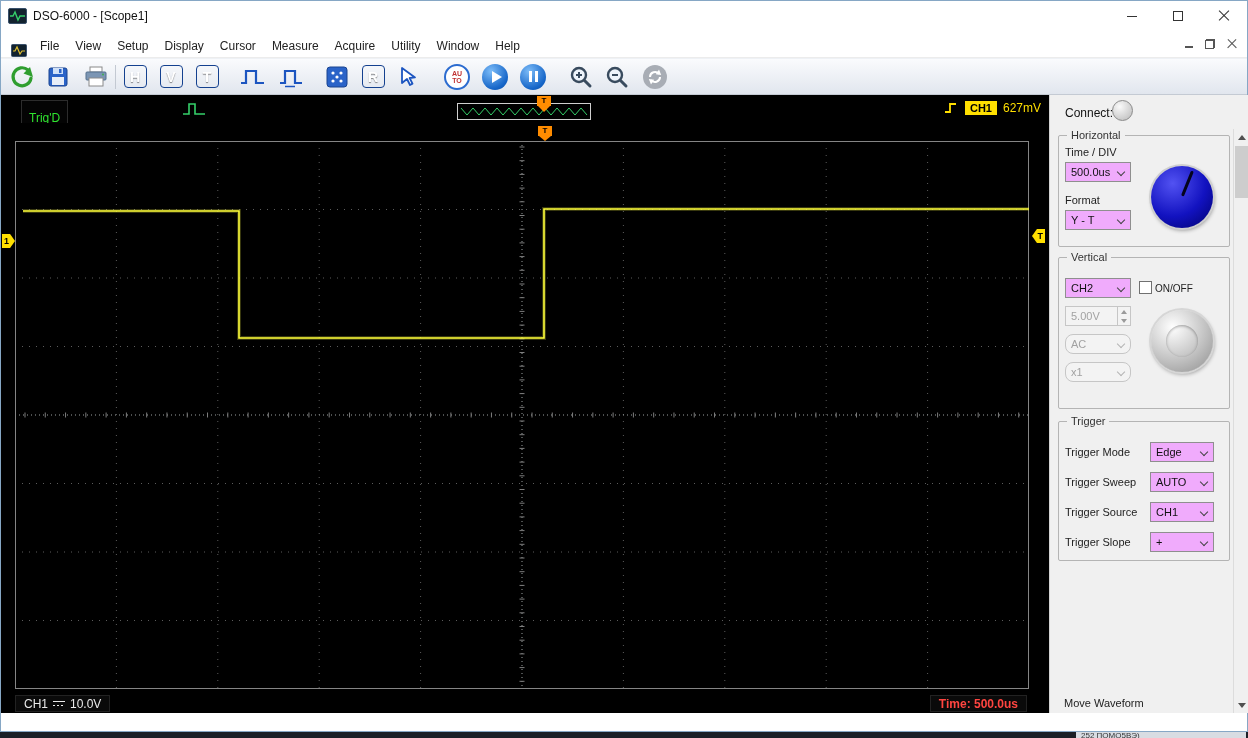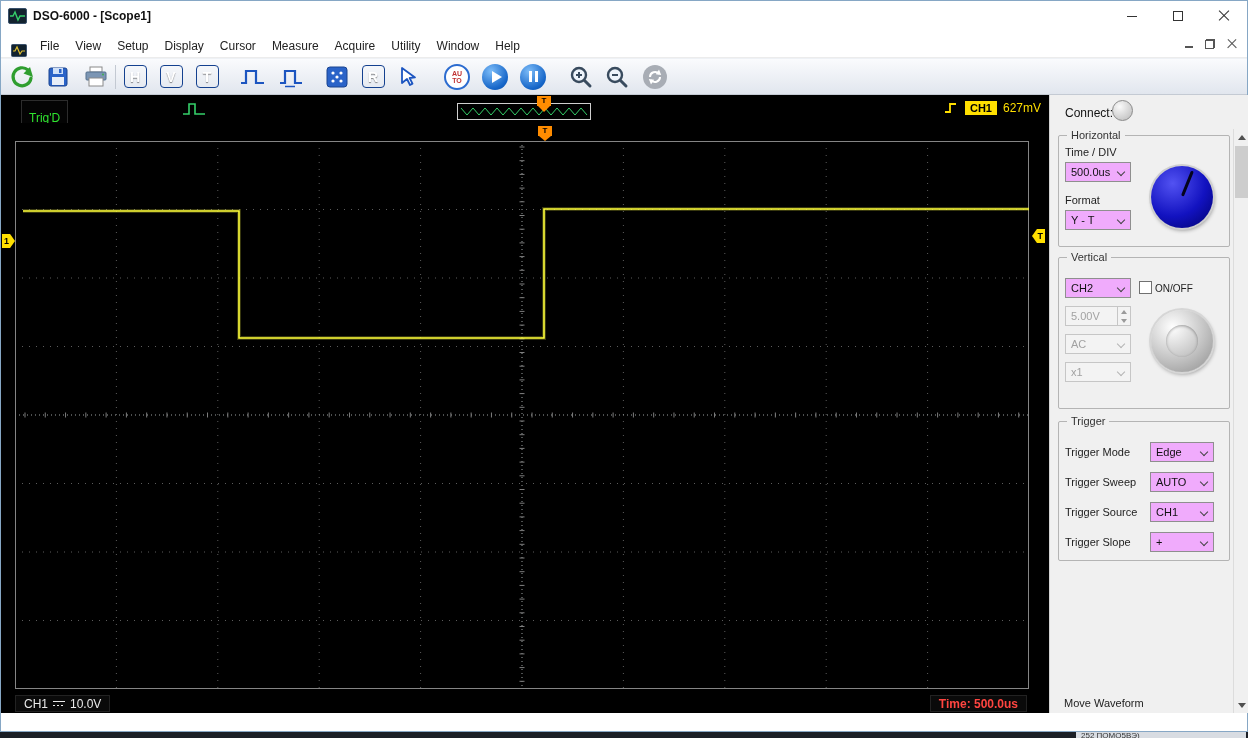--- a/index.html
+++ b/index.html
@@ -2,21 +2,21 @@
 <html><head>
 <meta charset="utf-8">
 <style>
   * { margin:0; padding:0; box-sizing:border-box; }
   html,body { width:1248px; height:738px; overflow:hidden; }
   body { font-family:"Liberation Sans", sans-serif; background:#1b1f26; position:relative; font-size:12px; color:#111; }
 
   .window { position:absolute; left:0; top:0; width:1248px; height:732px; background:#fff; border:1px solid #86a7c5; }
 
   
-  .titlebar { height:30px; display:flex; align-items:center; background:#fff;font-weight:bold; }
+  .titlebar { height:30px; display:flex; align-items:center; background:#fff; }
   .app-icon { width:19px; height:16px; margin:0 6px 0 7px; }
   .title-text { font-size:12px; color:#111; }
   .win-btns { margin-left:auto; display:flex; height:100%; }
   .win-btn { width:46px; height:100%; display:flex; align-items:center; justify-content:center; }
   .glyph-min { width:10px; height:1px; background:#333; }
   .glyph-max { width:10px; height:10px; border:1px solid #333; }
   .close-x { position:relative; width:12px; height:12px; }
   .close-x::before,.close-x::after { content:''; position:absolute; left:-1px; top:5px; width:14px; height:1px; background:#333; }
   .close-x::before { transform:rotate(45deg); }
   .close-x::after  { transform:rotate(-45deg); }
@@ -87,21 +87,21 @@
 
   .group { position:absolute; left:8px; width:172px; border:1px solid #b4b4b4; border-radius:2px; }
   .group-title { position:absolute; top:-7px; left:8px; background:#f0f0f0; padding:0 4px; font-size:11px; color:#333; }
   #g-horizontal { top:40px; height:112px; }
   #g-vertical   { top:162px; height:152px; }
   #g-trigger    { top:326px; height:140px; }
   .glabel { position:absolute; font-size:11px; color:#222; }
 
   .dd { position:absolute; height:20px; width:66px; background:#f0abfc; border:1px solid #8f8f8f; font-size:11px; line-height:18px; padding-left:5px; color:#111; cursor:default; }
   .dd::after { content:''; position:absolute; right:6px; top:6px; width:5px; height:5px; border-right:1.5px solid #444; border-bottom:1.5px solid #444; transform:rotate(45deg); }
-  .dd.disabled { background:#f3f3f3; border-color:#c6c6c6; color:#a2a2a2; }
+  .dd.disabled { background:#f3f3f3; border-color:#c6c6c6; color:#a2a2a2;border-radius:8px; }
   .dd.disabled::after { border-color:#b4b4b4; }
 
   .spin { position:absolute; height:20px; width:66px; background:#f3f3f3; border:1px solid #c6c6c6; font-size:11px; line-height:18px; padding-left:5px; color:#a2a2a2; }
   .spin .arrows { position:absolute; right:0; top:0; bottom:0; width:13px; border-left:1px solid #c6c6c6; display:flex; flex-direction:column; }
   .spin .arrows div { flex:1; display:flex; align-items:center; justify-content:center; }
   .sp-up { width:0; height:0; border-left:3px solid transparent; border-right:3px solid transparent; border-bottom:4px solid #9a9a9a; }
   .sp-dn { width:0; height:0; border-left:3px solid transparent; border-right:3px solid transparent; border-top:4px solid #9a9a9a; }
 
   .cb { position:absolute; width:13px; height:13px; background:#fff; border:1px solid #707070; }
   .cb-label { position:absolute; font-size:10px; color:#222; }

